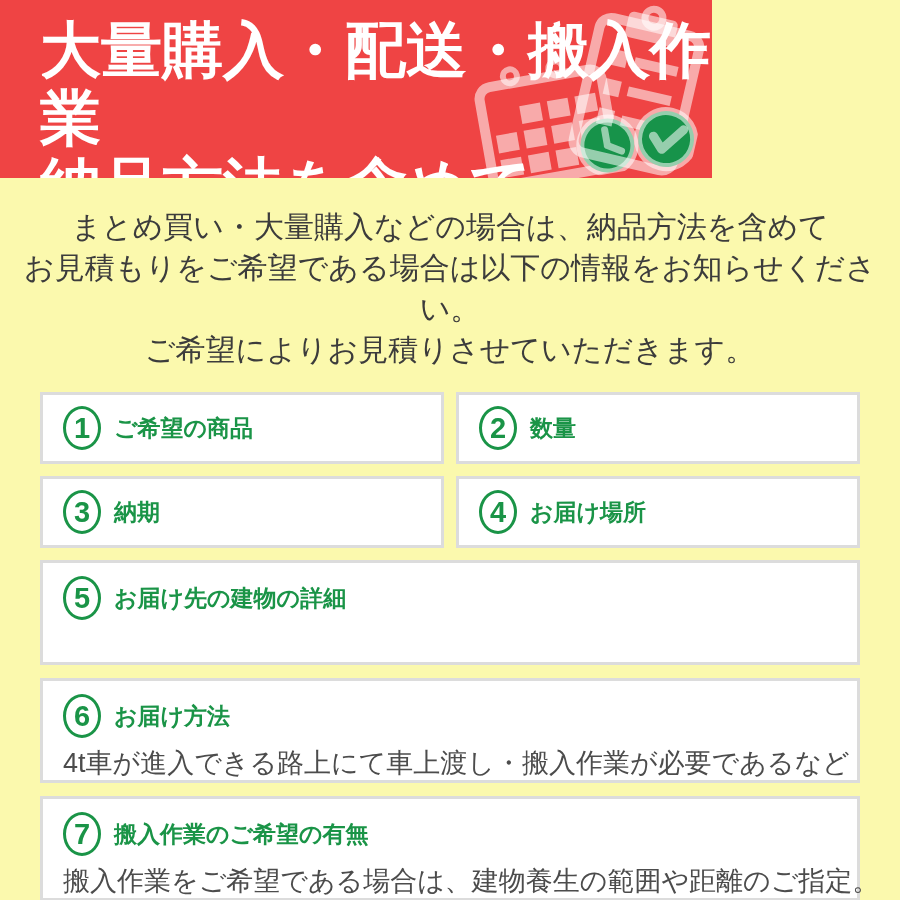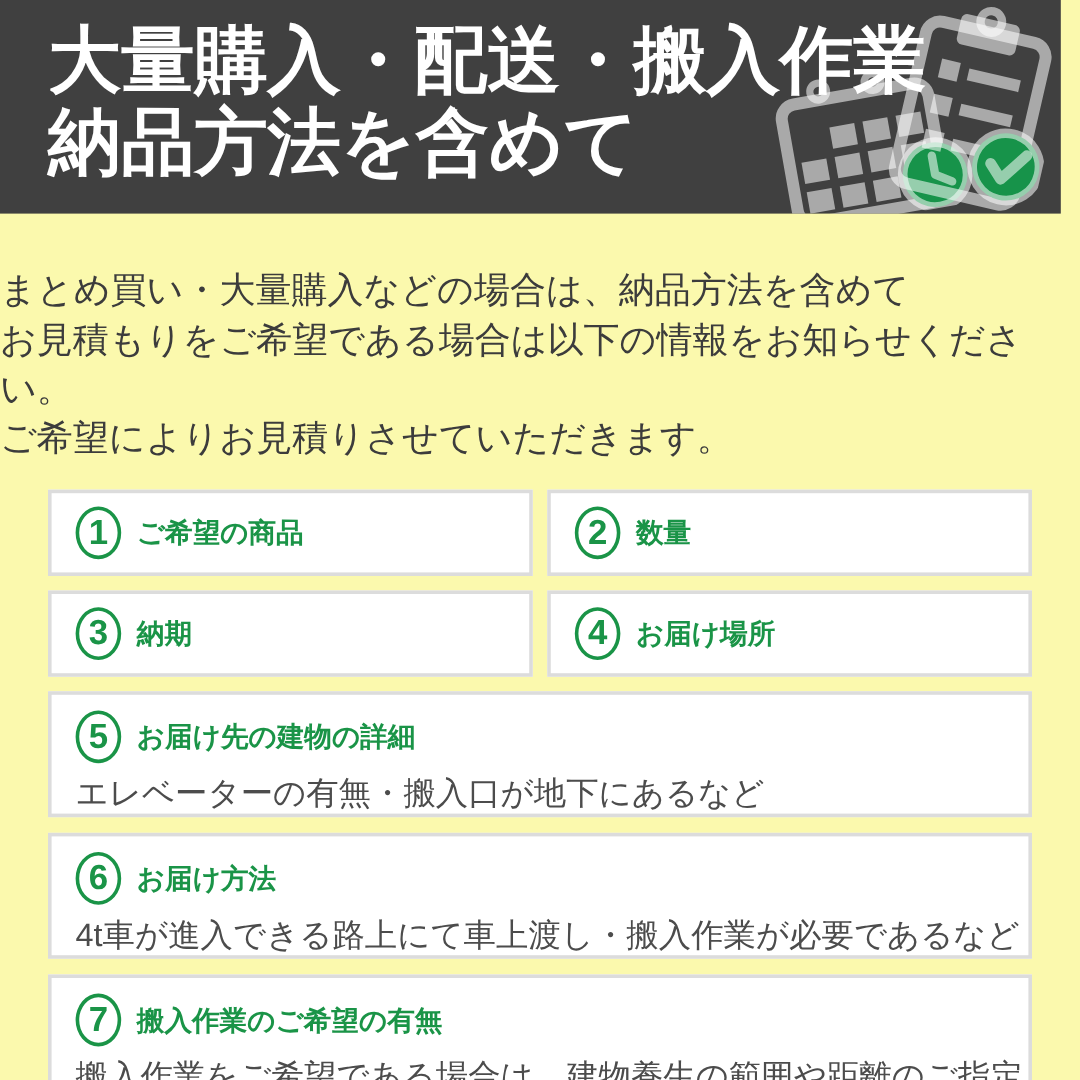--- a/index.html
+++ b/index.html
@@ -6,22 +6,22 @@
   html, body {
     width: 900px; height: 900px;
     font-family: "Liberation Sans", sans-serif;
     overflow: hidden;
   }
   body { background: #fbf9ad; }
 
   
   .header {
     position: relative;
-    width: 884px; height: 178px;
-    background: #404040;
+    width: 712px; height: 178px;
+    background: #ef4444;
     overflow: hidden;
   }
   .header-title {
     position: relative;
     z-index: 2;
     padding: 16px 0 0 40px;
     color: #ffffff;
     font-size: 61px;
     font-weight: 900;
     line-height: 68px;
@@ -39,22 +39,22 @@
     transform: rotate(-10deg);
   }
   .icon-clip {
     position: absolute;
     left: 112px; top: 4px;
     transform: rotate(13deg);
   }
 
   
   .intro {
-    padding-top: 44px;
-    text-align: left;
+    padding-top: 28px;
+    text-align: center;
     color: #3c3c3c;
     font-size: 30px;
     font-weight: 500;
     line-height: 41px;
   }
 
   
   .info-grid {
     margin: 22px 40px 0 40px;
   }
@@ -191,21 +191,20 @@
       <span class="num-circle">4</span>
       <span class="item-title">お届け場所</span>
     </div>
   </div>
 
   <div class="box large">
     <div class="title-row">
       <span class="num-circle">5</span>
       <span class="item-title">お届け先の建物の詳細</span>
     </div>
-    <div class="item-desc">エレベーターの有無・搬入口が地下にあるなど</div>
   </div>
 
   <div class="box large">
     <div class="title-row">
       <span class="num-circle">6</span>
       <span class="item-title">お届け方法</span>
     </div>
     <div class="item-desc">4t車が進入できる路上にて車上渡し・搬入作業が必要であるなど</div>
   </div>
 

